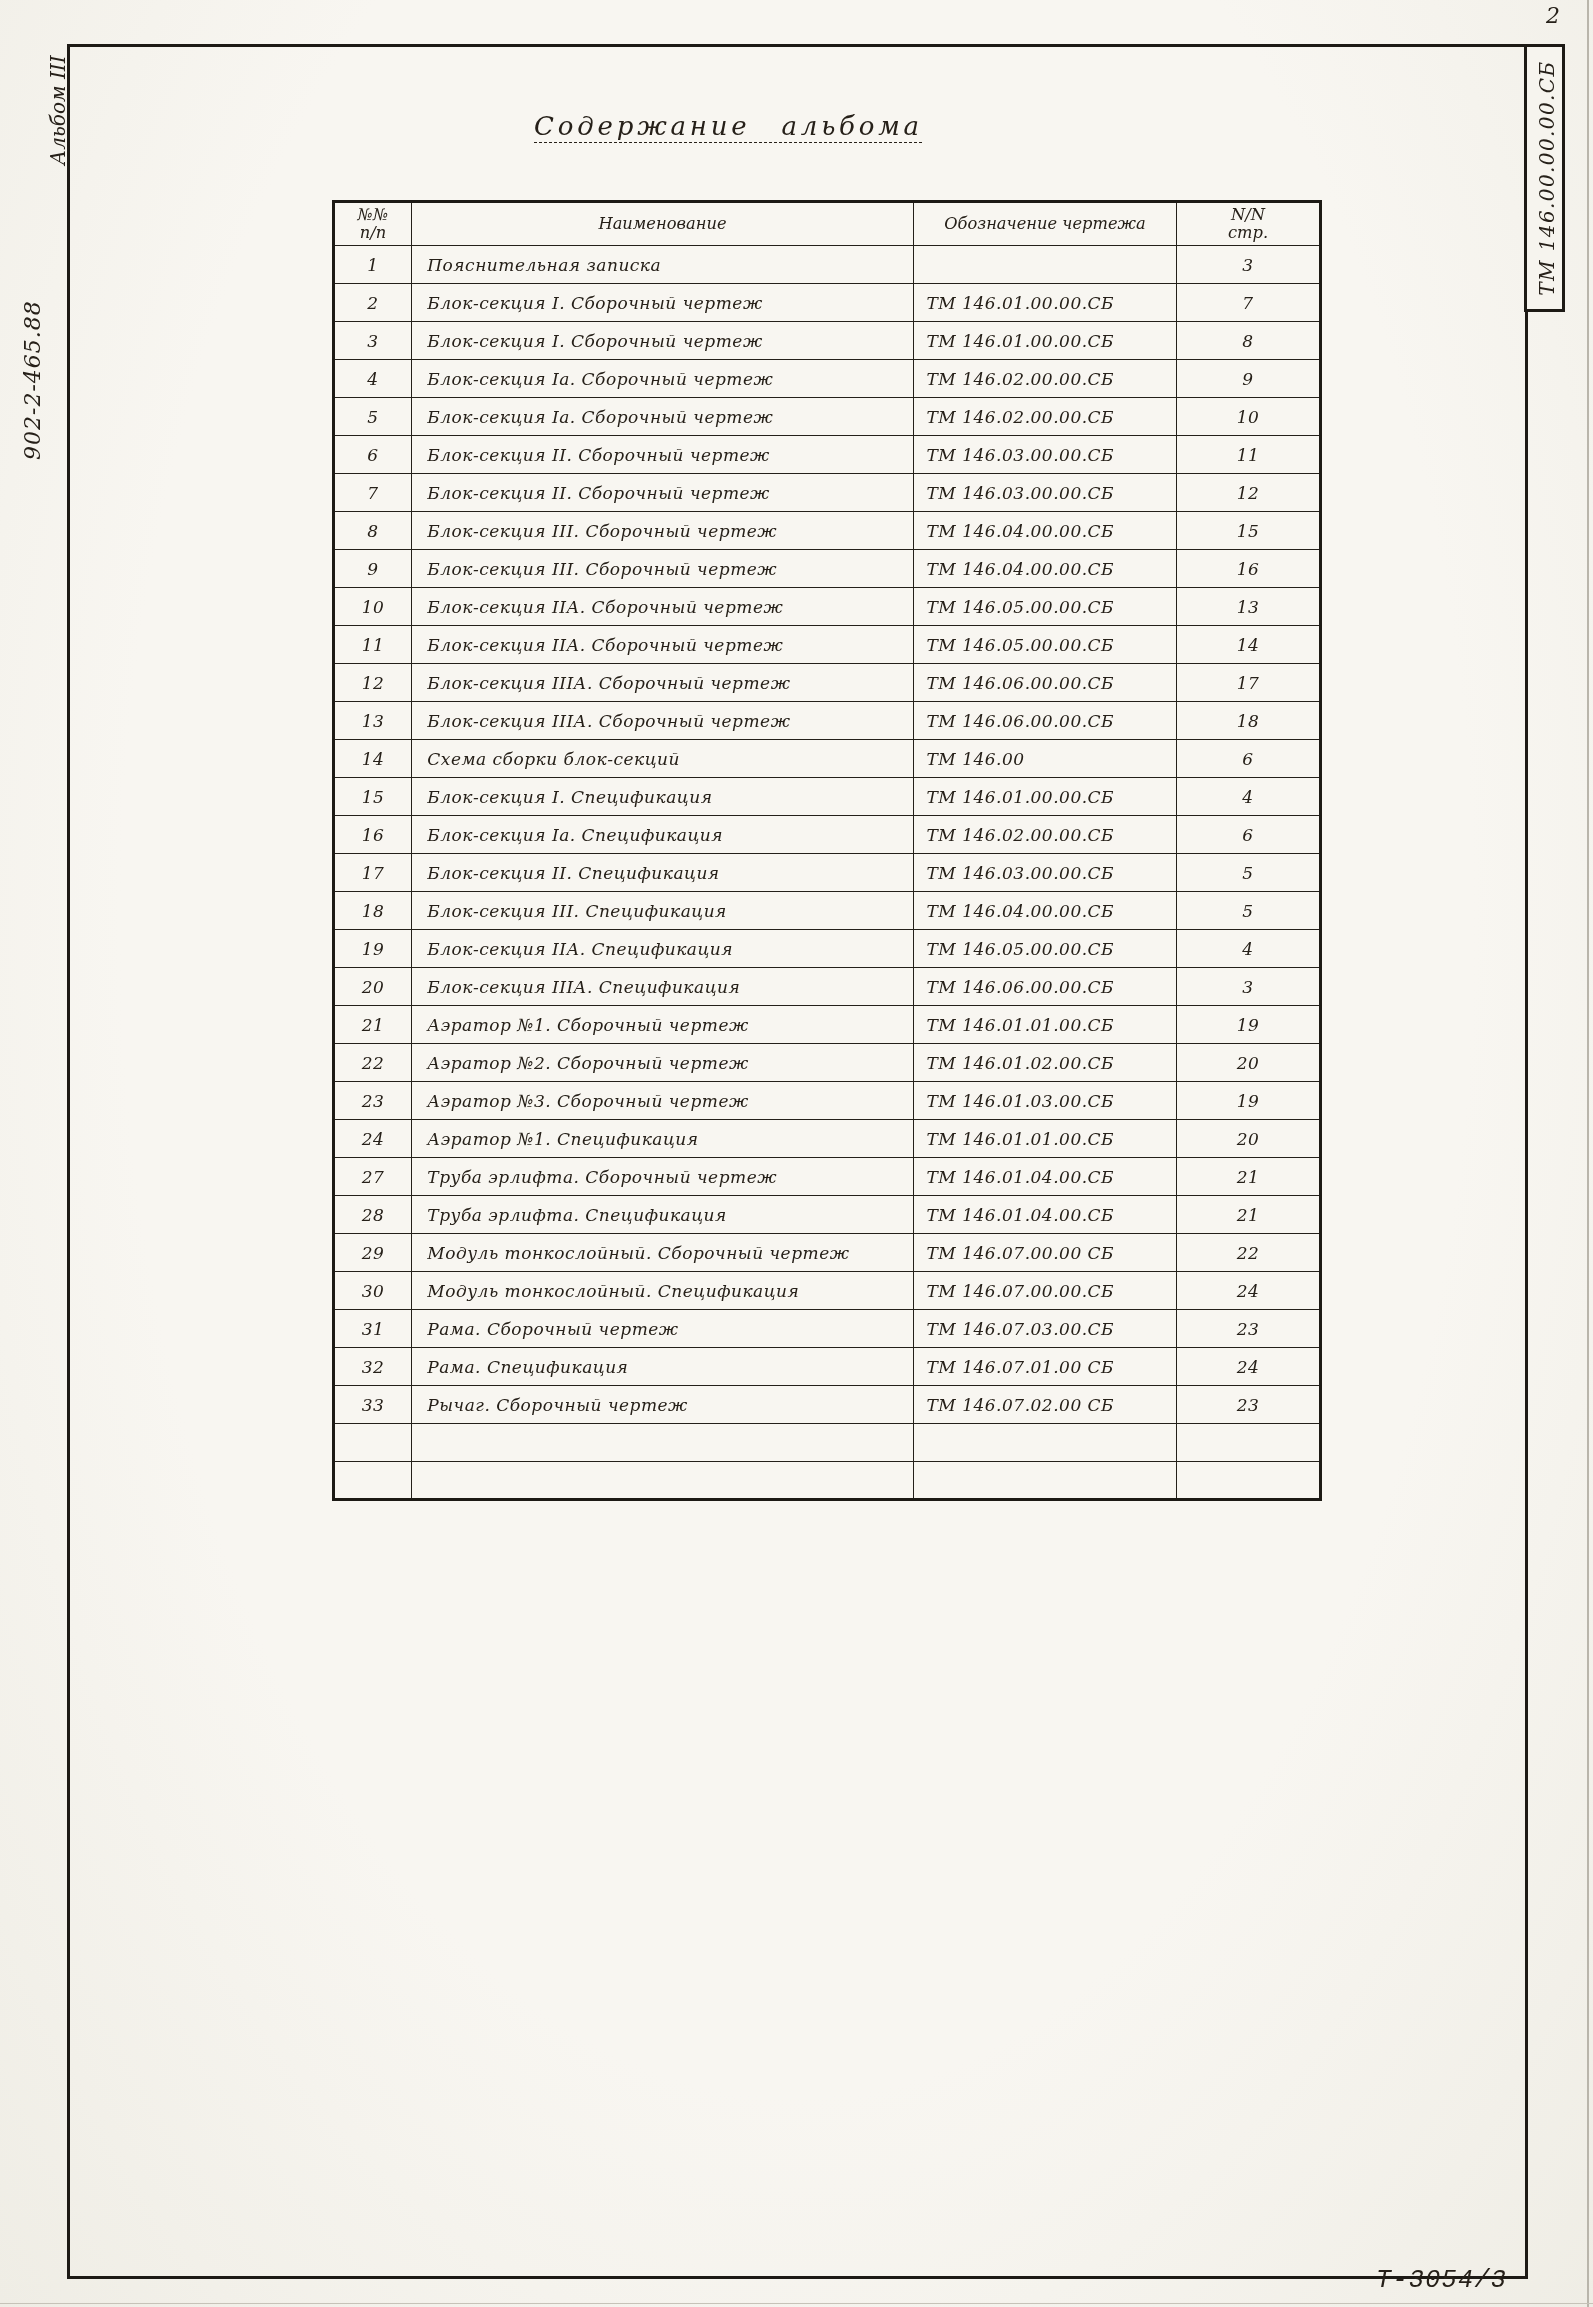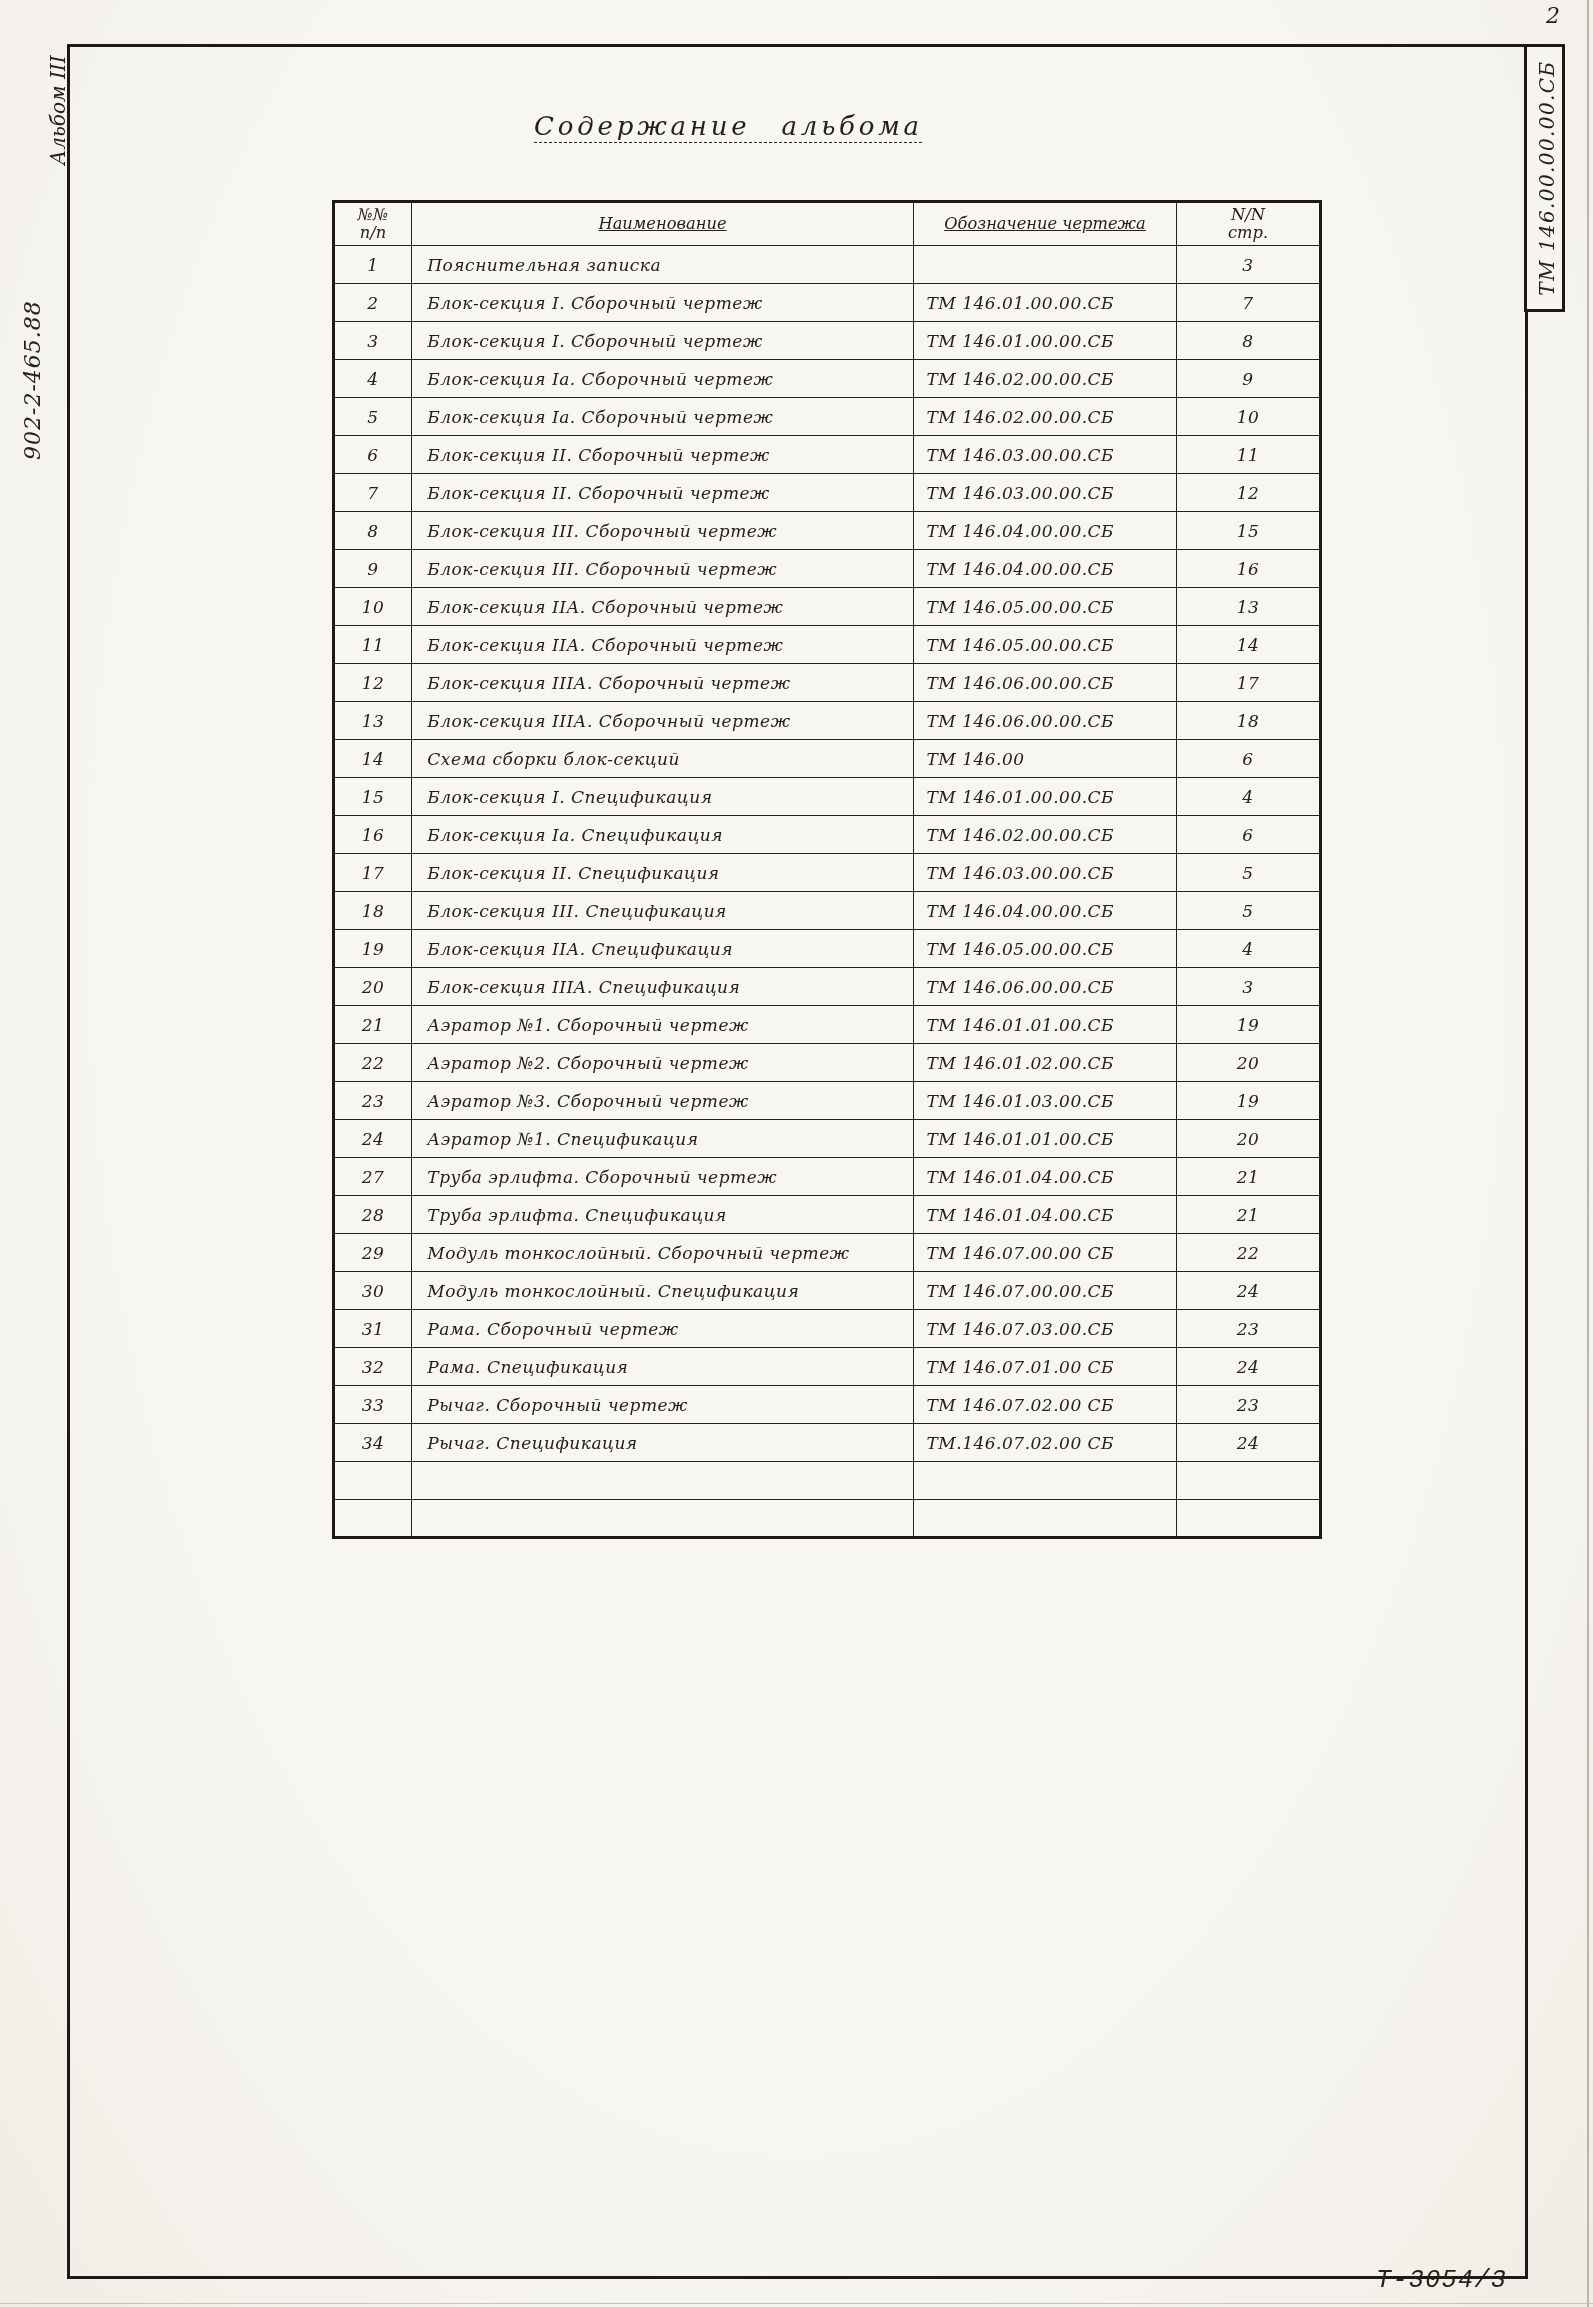--- a/index.html
+++ b/index.html
@@ -124,21 +124,20 @@
     height: 44px;
     font-size: 16.3px;
     font-style: italic;
     text-align: center;
     white-space: pre-line;
     line-height: 1.1;
   }
   table.toc thead th .u {
     border-bottom: 1.4px solid #24201a;
     padding-bottom: 15px;
-    text-decoration: underline;
   }
   table.toc tbody td {
     height: 38px;
     font-size: 17px;
     font-style: italic;
     letter-spacing: 0.5px;
   }
   td.c-num { text-align: center; font-size: 16.3px; }
   td.c-name { padding-left: 15.3px; }
   td.c-code { padding-left: 12.5px; font-size: 16px; }
@@ -403,26 +402,20 @@
       <td class="c-page">24</td>
     </tr>
 
     <tr>
       <td class="c-num">33</td>
       <td class="c-name">Рычаг. Сборочный чертеж</td>
       <td class="c-code">ТМ 146.07.02.00 СБ</td>
       <td class="c-page">23</td>
     </tr>
 
-    <tr>
-      <td class="c-num">34</td>
-      <td class="c-name">Рычаг. Спецификация</td>
-      <td class="c-code">ТМ.146.07.02.00 СБ</td>
-      <td class="c-page">24</td>
-    </tr>
 
     <tr>
       <td class="c-num"></td>
       <td class="c-name"></td>
       <td class="c-code"></td>
       <td class="c-page"></td>
     </tr>
 
     <tr>
       <td class="c-num"></td>

